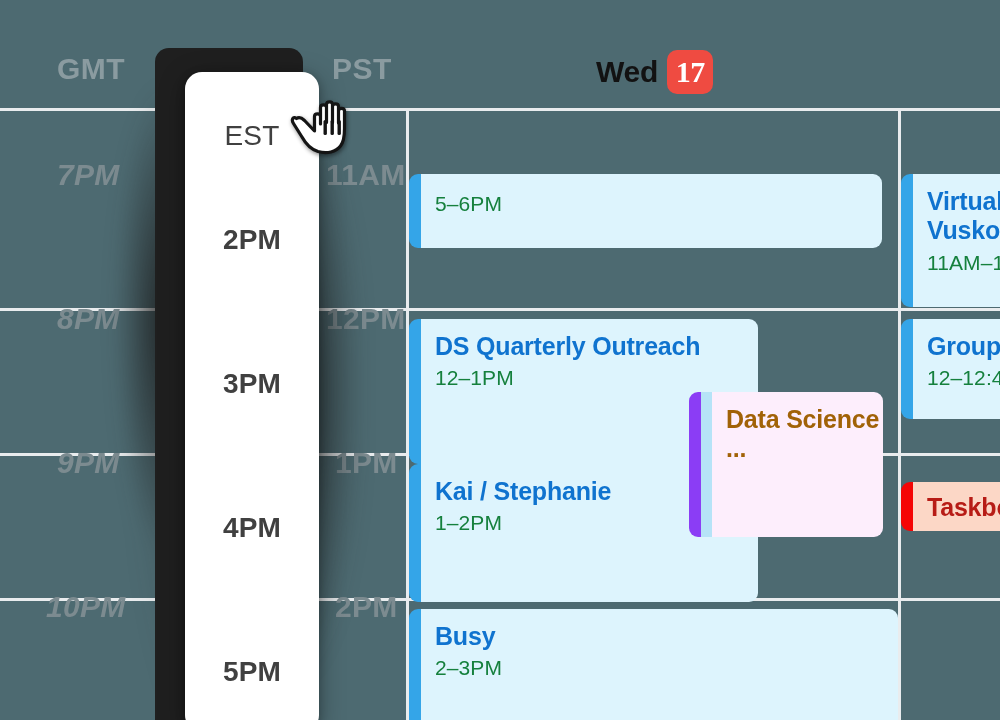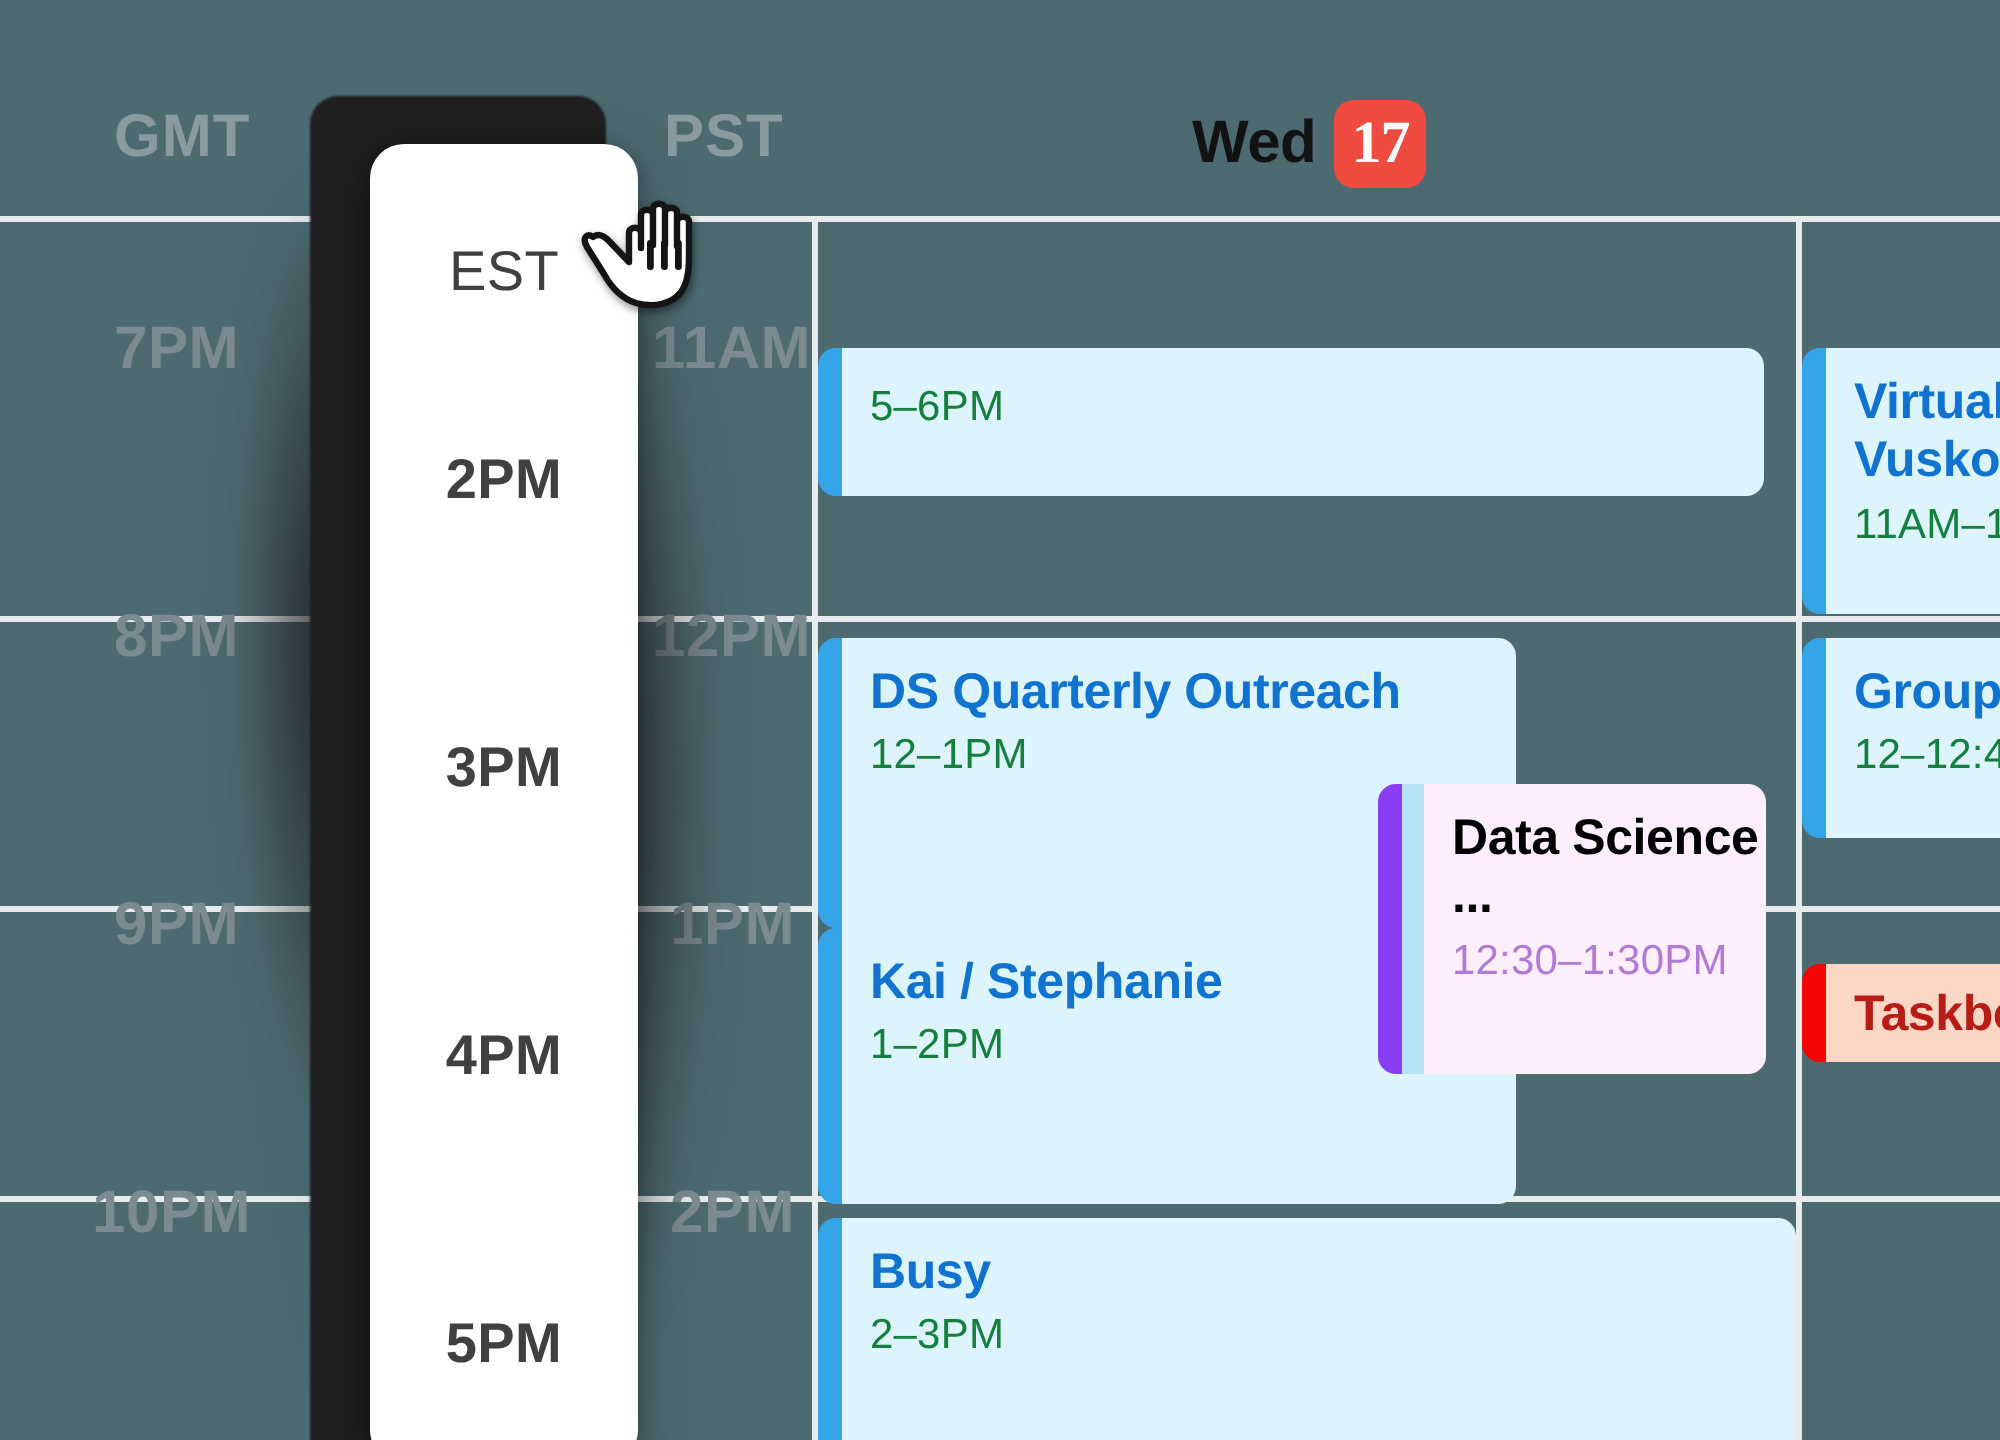--- a/index.html
+++ b/index.html
@@ -90,21 +90,21 @@
     background: #e9ecee;
   }
 
   
   .ruler {
     position: absolute;
     top: 110px;
     width: 180px;
     height: 610px;
   }
-  .ruler.gmt { left: 0; }
+  .ruler.gmt { left: 0; font-style: italic; }
   .ruler.pst { left: 300px; }
 
   .tick {
     position: absolute;
     font-size: 30px;
     font-weight: 700;
     letter-spacing: 0.3px;
     color: #7c8b90;
     white-space: nowrap;
   }
@@ -153,21 +153,21 @@
   
   .ev-blue .bar   { background: #34a5e8; }
   .ev-blue .body  { background: #ddf4fd; }
   .ev-blue .ev-title { color: #0f73cf; }
   .ev-blue .ev-time  { color: #15803d; }
 
   
   .ev-purple .bar  { background: #8b3df5; }
   .ev-purple .bar2 { background: #b6e3f7; }
   .ev-purple .body { background: #fdeefc; }
-  .ev-purple .ev-title { color: #000000; }
+  .ev-purple .ev-title { color: #a16207; }
   .ev-purple .ev-time  { color: #b07ad5; }
 
   
   .ev-red .bar  { background: #f50505; }
   .ev-red .body { background: #fcd7c6; }
   .ev-red .ev-title { color: #b71c16; }
 
   .ev-red .body { padding-top: 11px; }
 
   
@@ -287,21 +287,20 @@
       <div class="ev-title">Kai / Stephanie</div>
       <div class="ev-time">1–2PM</div>
     </div>
   </div>
 
   <div class="event ev-purple" style="left:689px; top:392px; width:194px; height:145px">
     <div class="bar"></div>
     <div class="bar2"></div>
     <div class="body">
       <div class="ev-title wrap">Data Science ...</div>
-      <div class="ev-time">12:30–1:30PM</div>
     </div>
   </div>
 
   <div class="event ev-blue" style="left:409px; top:609px; width:489px; height:138px">
     <div class="bar"></div>
     <div class="body">
       <div class="ev-title">Busy</div>
       <div class="ev-time">2–3PM</div>
     </div>
   </div>

